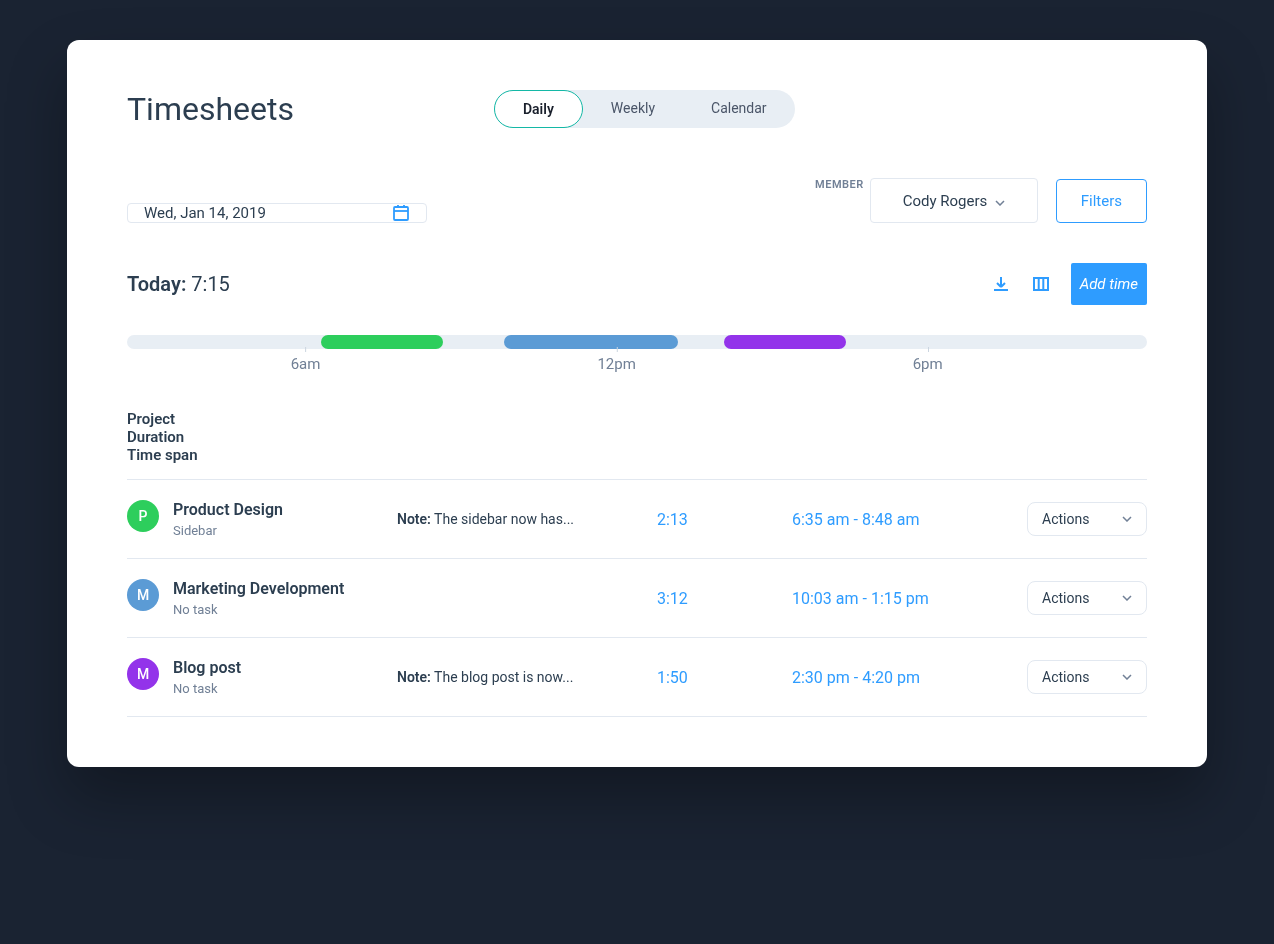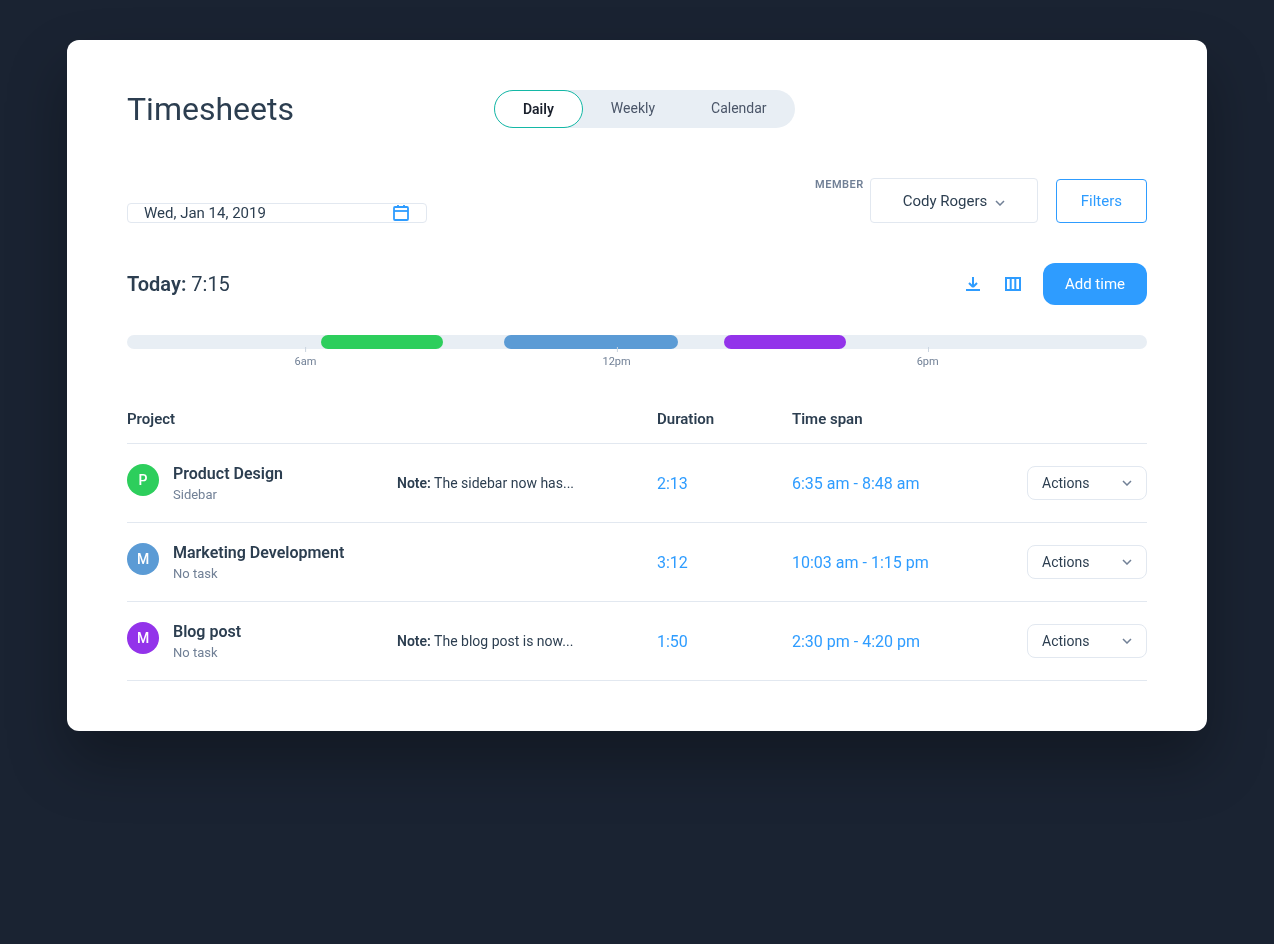--- a/index.html
+++ b/index.html
@@ -138,24 +138,25 @@
       height: 20px;
       cursor: pointer;
       display: flex;
       align-items: center;
       justify-content: center;
     }
     .add-time-btn {
       background: #2e9cff;
       color: #fff;
       border: none;
-      border-radius: 12px;
-      padding: 12px 22px;
-      font-size: 15px;
-      cursor: pointer;
+      border-radius: 2px;
+      padding: 12px 9px;
+      font-size: 15px;
+      cursor: pointer;
+      font-style: italic;
     }
     .timeline {
       margin-bottom: 25px;
     }
     .timeline-bar {
       position: relative;
       height: 14px;
       background: #e8eef4;
       border-radius: 7px;
       margin-bottom: 6px;
@@ -168,21 +169,21 @@
     }
     .seg-green { background: #2dce5c; left: 19%; width: 12%; }
     .seg-blue { background: #5b9bd5; left: 37%; width: 17%; }
     .seg-purple { background: #9333ea; left: 58.5%; width: 12%; }
     .timeline-ticks {
       position: relative;
       height: 20px;
     }
     .tick {
       position: absolute;
-      font-size: 11px;
+      font-size: 15px;
       color: #718096;
       transform: translateX(-50%);
     }
     .tick::before {
       content: '';
       position: absolute;
       top: -8px;
       left: 50%;
       width: 1px;
       height: 5px;
@@ -194,20 +195,21 @@
     .table {
       width: 100%;
     }
     .table-header {
       display: flex;
       padding: 10px 0 15px;
       border-bottom: 1px solid #e2e8f0;
       font-size: 15px;
       font-weight: 600;
       color: #2c3e50;
+      flex-direction: column;
     }
     .col-project { width: 270px; }
     .col-note { width: 260px; }
     .col-duration { width: 135px; }
     .col-timespan { width: 230px; }
     .col-actions { flex: 1; display: flex; justify-content: flex-end; }
     .table-row {
       display: flex;
       align-items: center;
       padding: 20px 0;

